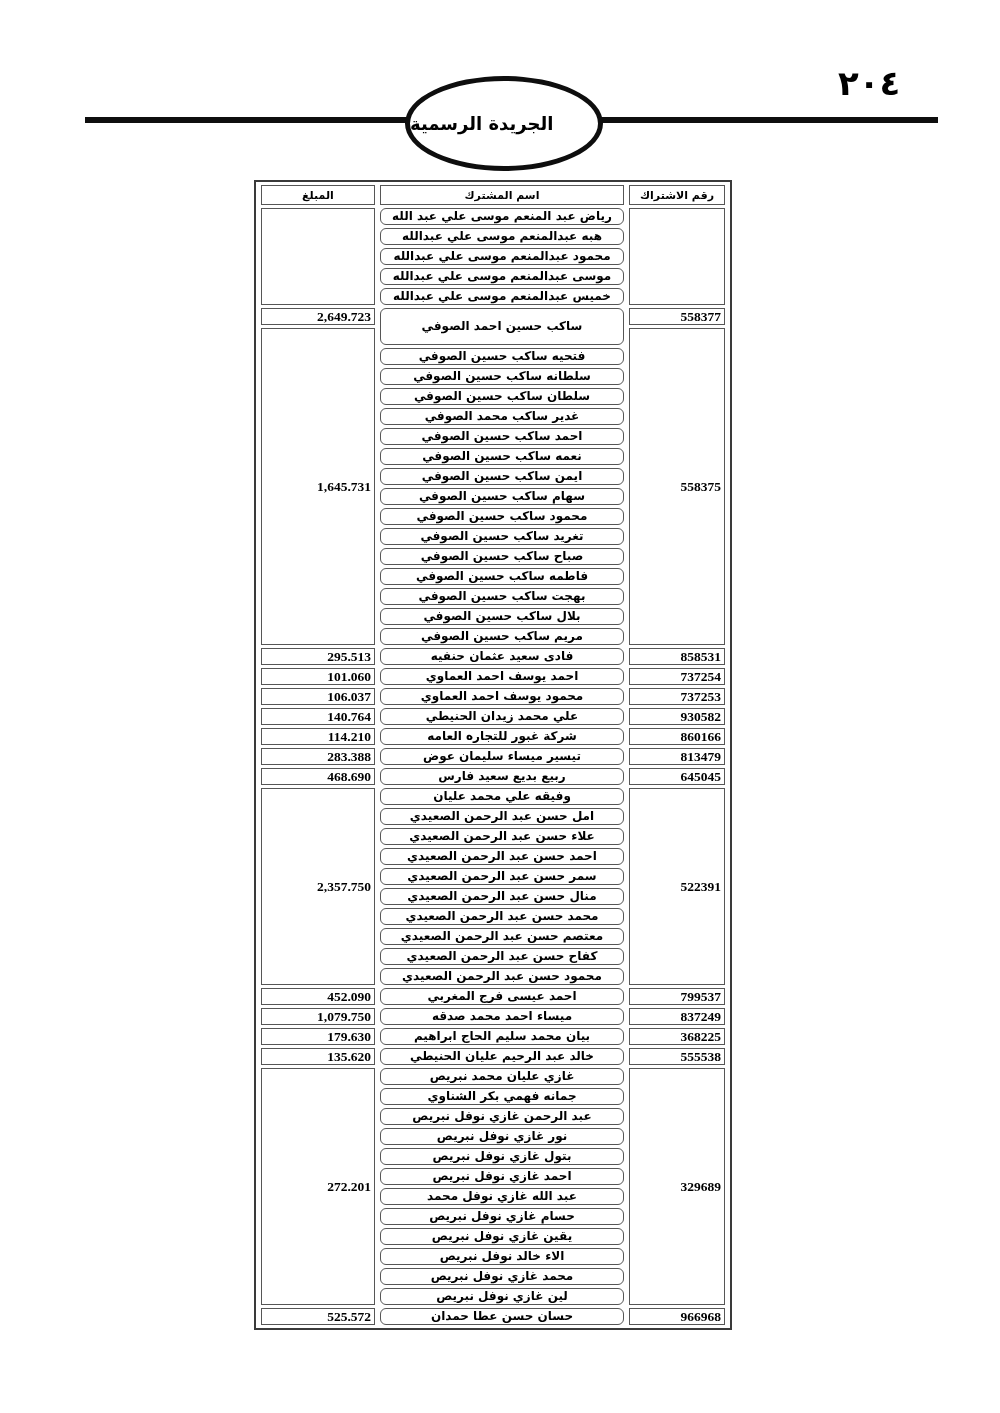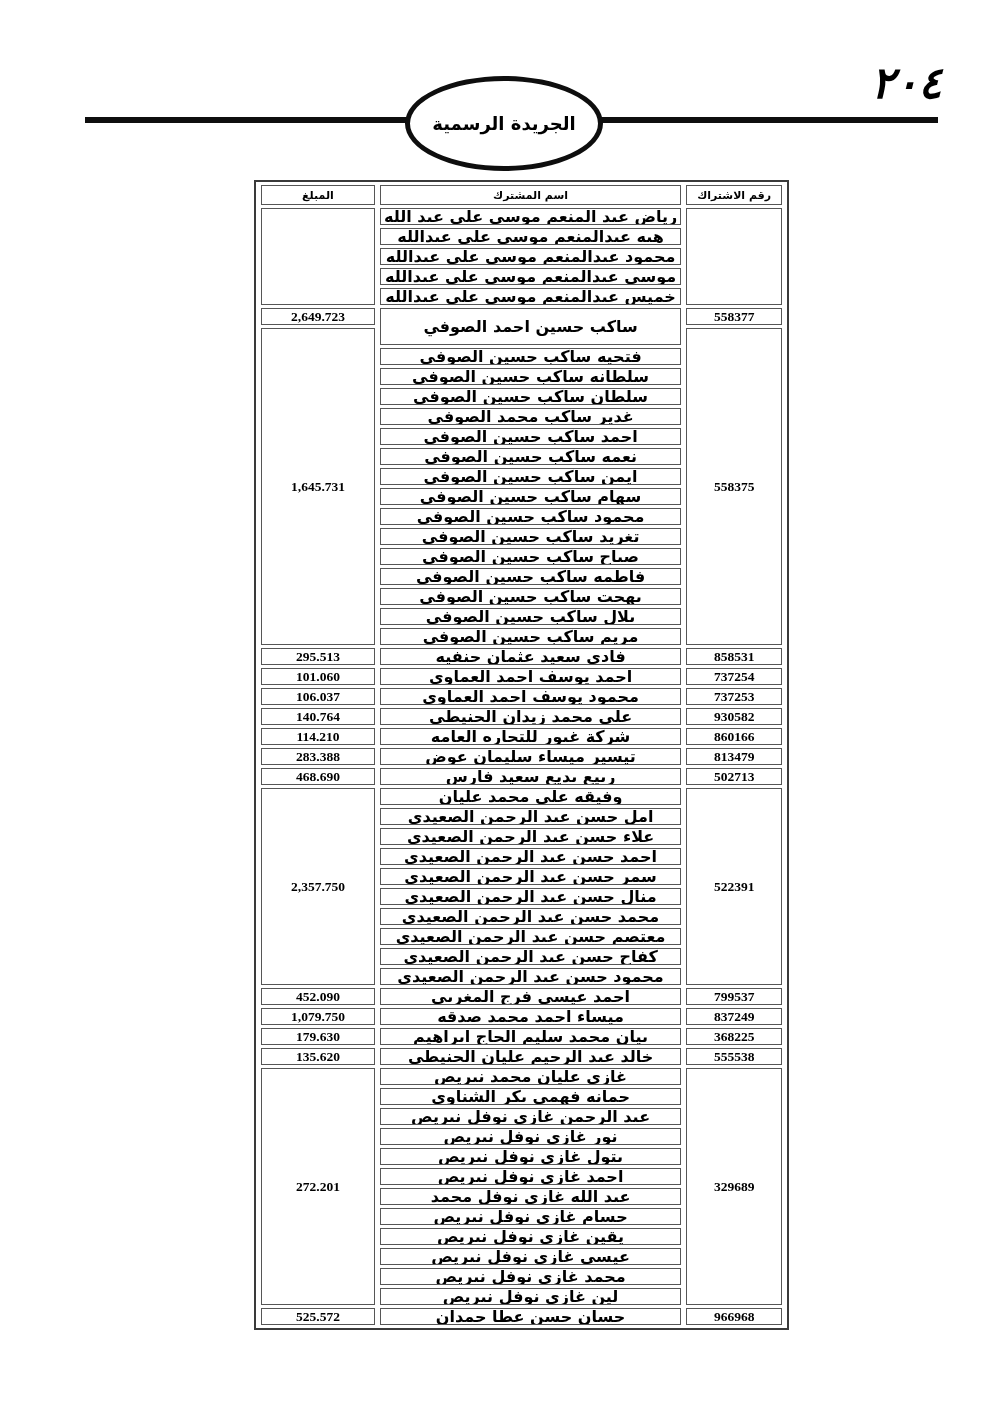--- a/index.html
+++ b/index.html
@@ -8,52 +8,51 @@
     font-family:"DejaVu Sans",sans-serif;color:#000;
   }
   
   .header-rule{
     position:absolute;left:85px;top:117px;width:853px;height:6px;
     background:#0e0e0e;
   }
   .title-ellipse{
     position:absolute;left:405px;top:76px;width:198px;height:95px;
     box-sizing:border-box;border:5px solid #0e0e0e;border-radius:50%;
-    background:#ffffff;display:flex;align-items:center;justify-content:center;
+    background:#ffffff;display:flex;align-items:center;
   }
   .title-ellipse .t{
     font-weight:bold;font-size:18px;direction:rtl;
   }
   .page-number{
     position:absolute;left:838px;top:50px;width:104px;height:68px;
-    text-align:right;font-weight:bold;font-size:44px;line-height:66px;
+    text-align:left;font-weight:bold;font-size:34px;line-height:66px;
     direction:rtl;
-    font-style:italic;
   }
   
   .table-wrap{position:absolute;left:254px;top:180px;}
   table.gazette{
     border-collapse:separate;border-spacing:5px 3px;
     border:2px solid #3a3a3a;table-layout:fixed;direction:rtl;
     background:#ffffff;
   }
   table.gazette tr{height:17px;}
   table.gazette td{
     box-sizing:border-box;border:1.5px solid #565656;
     padding:0 3px;text-align:center;vertical-align:middle;
     font-weight:bold;font-size:12px;line-height:13px;
     overflow:hidden;white-space:nowrap;
   }
   table.gazette tr.hdr{height:20px;}
   table.gazette td.hd{font-size:11px;}
   table.gazette td.num{
     font-family:"Liberation Serif","DejaVu Serif",serif;
-    font-size:13.5px;direction:ltr;
-  }
-  table.gazette td.name{font-size:16px;}
+    font-size:13.5px;direction:ltr;text-align:right;
+  }
+  table.gazette td.name{font-size:12px;border-radius:6px;}
   col.c-number{width:96px;}
   col.c-name{width:244px;}
   col.c-amount{width:114px;}
 </style>
 </head>
 <body>
 
 <div class="header-rule"></div>
 <div class="title-ellipse">
   <span class="t">الجريدة الرسمية</span>
@@ -170,21 +169,21 @@
           <td class="num">860166</td>
           <td class="name">شركة غبور للتجاره العامه</td>
           <td class="num">114.210</td>
         </tr>
         <tr>
           <td class="num">813479</td>
           <td class="name">تيسير ميساء سليمان عوض</td>
           <td class="num">283.388</td>
         </tr>
         <tr>
-          <td class="num">502713</td>
+          <td class="num">645045</td>
           <td class="name">ربيع بديع سعيد فارس</td>
           <td class="num">468.690</td>
         </tr>
         <tr>
           <td class="num" rowspan="10">522391</td>
           <td class="name">وفيقه علي محمد عليان</td>
           <td class="num" rowspan="10">2,357.750</td>
         </tr>
         <tr>
           <td class="name">امل حسن عبد الرحمن الصعيدي</td>
@@ -256,21 +255,21 @@
         <tr>
           <td class="name">عبد الله غازي نوفل محمد</td>
         </tr>
         <tr>
           <td class="name">حسام غازي نوفل نبريص</td>
         </tr>
         <tr>
           <td class="name">يقين غازي نوفل نبريص</td>
         </tr>
         <tr>
-          <td class="name">عيسى غازي نوفل نبريص</td>
+          <td class="name">الاء خالد نوفل نبريص</td>
         </tr>
         <tr>
           <td class="name">محمد غازي نوفل نبريص</td>
         </tr>
         <tr>
           <td class="name">لين غازي نوفل نبريص</td>
         </tr>
         <tr>
           <td class="num">966968</td>
           <td class="name">حسان حسن عطا حمدان</td>

